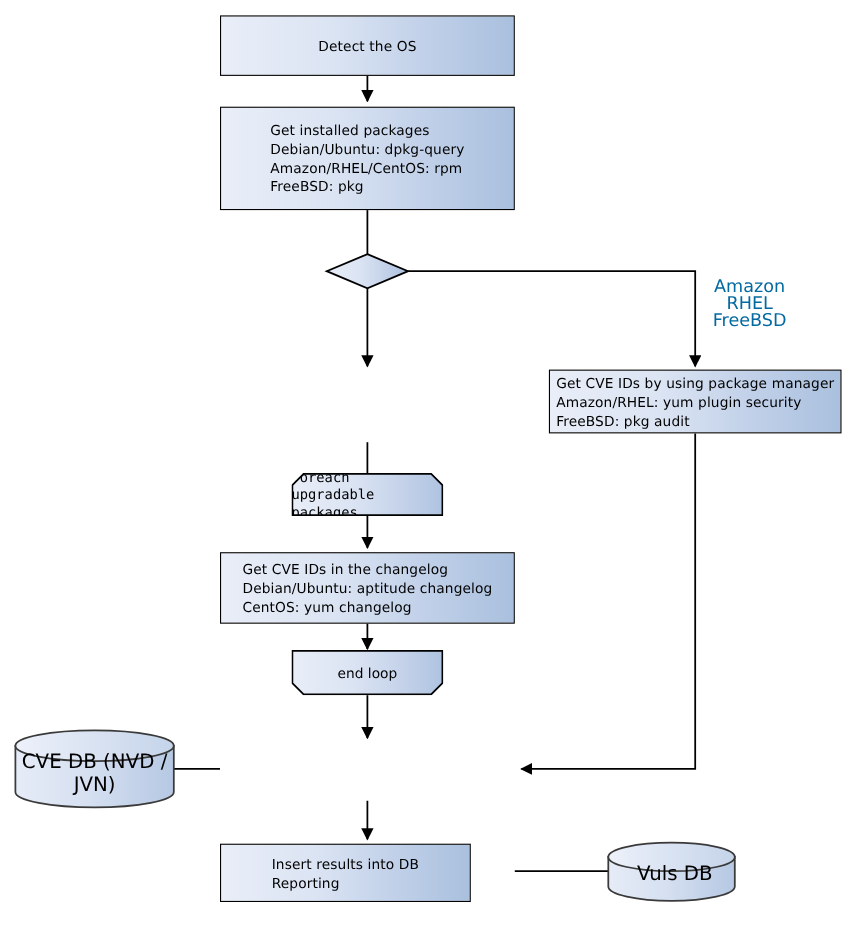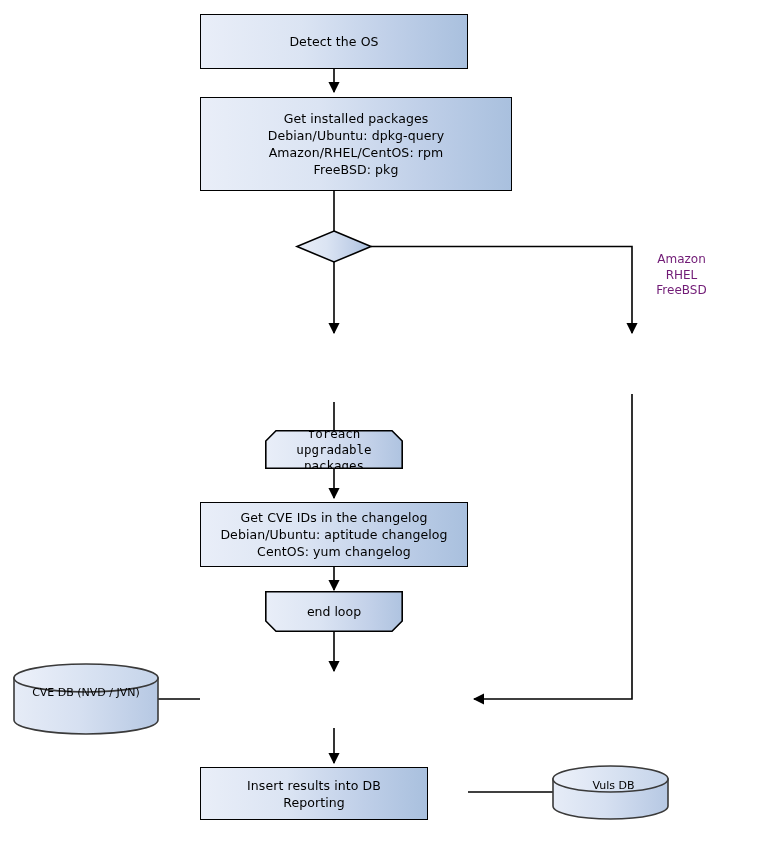--- a/index.html
+++ b/index.html
@@ -21,21 +21,20 @@
     top: 0;
     width: 782px;
     height: 843px;
   }
   .node {
     position: absolute;
     box-sizing: border-box;
     display: flex;
     align-items: center;
     justify-content: center;
-    text-align: center;
     color: #000000;
     z-index: 2;
   }
   .proc {
     border: 1.6px solid #000000;
     background: linear-gradient(to right, #e9eef8 0%, #dbe4f3 38%, #bfcfe8 72%, #a9c0de 100%);
   }
   .proc .txt {
     font-size: 12.5px;
     line-height: 17px;
@@ -56,33 +55,33 @@
     clip-path: polygon(11px 0, calc(100% - 11px) 0, 100% 11px, 100% 100%, 0 100%, 0 11px);
   }
   .loop-end {
     clip-path: polygon(0 0, 100% 0, 100% calc(100% - 11px), calc(100% - 11px) 100%, 11px 100%, 0 calc(100% - 11px));
   }
   .loop-end .txt {
     font-family: "DejaVu Sans", sans-serif;
   }
   .edge-label {
     position: absolute;
-    font-size: 12px;
+    font-size: 16px;
     line-height: 15.5px;
-    color: #701a75;
+    color: #0369a1;
     text-align: center;
     white-space: pre-line;
     z-index: 3;
   }
   .db-label {
     position: absolute;
     display: flex;
-    align-items: flex-start;
+    align-items: center;
     justify-content: center;
-    font-size: 11px;
+    font-size: 18px;
     color: #000000;
     z-index: 3;
     text-align: center;
   }
 </style>
 </head>
 <body>
 
 <div id="canvas">
 
@@ -142,33 +141,38 @@
     <g>
       <path d="M 553 779 L 553 806 A 57.5 13 0 0 0 668 806 L 668 779 Z" fill="url(#cylGrad)" stroke="#3a3a3a" stroke-width="1.6"></path>
       <ellipse cx="610.5" cy="779" rx="57.5" ry="13" fill="url(#cylTopGrad)" stroke="#3a3a3a" stroke-width="1.6"></ellipse>
     </g>
   </svg>
 
   <div class="node proc" style="left:200px; top:14px; width:268px; height:55px;">
     <span class="txt">Detect the OS</span>
   </div>
 
-  <div class="node proc" style="left:200px; top:97px; width:312px; height:94px;">
+  <div class="node proc" style="left:200px; top:97px; width:268px; height:94px;">
     <span class="txt">Get installed packages
 Debian/Ubuntu: dpkg-query
 Amazon/RHEL/CentOS: rpm
 FreeBSD: pkg</span>
   </div>
 
 
   <div class="edge-label" style="left:624px; top:252px; width:115px;">Amazon
 RHEL
 FreeBSD</div>
 
 
+  <div class="node proc" style="left:499px; top:336px; width:266px; height:58px;">
+    <span class="txt">Get CVE IDs by using package manager
+Amazon/RHEL: yum plugin security
+FreeBSD: pkg audit</span>
+  </div>
 
   <div class="node loopshape loop-start" style="left:265px; top:430px; width:138px; height:39px;">
     <span class="txt">foreach
 upgradable  packages</span>
   </div>
   <svg style="position:absolute; left:265px; top:430px; width:138px; height:39px; z-index:3; pointer-events:none;" viewBox="0 0 138 39">
     <path d="M 11 0.8 L 127 0.8 L 137.2 11 L 137.2 38.2 L 0.8 38.2 L 0.8 11 Z" fill="none" stroke="#000000" stroke-width="1.6"></path>
   </svg>
 
   <div class="node proc" style="left:200px; top:502px; width:268px; height:65px;">

